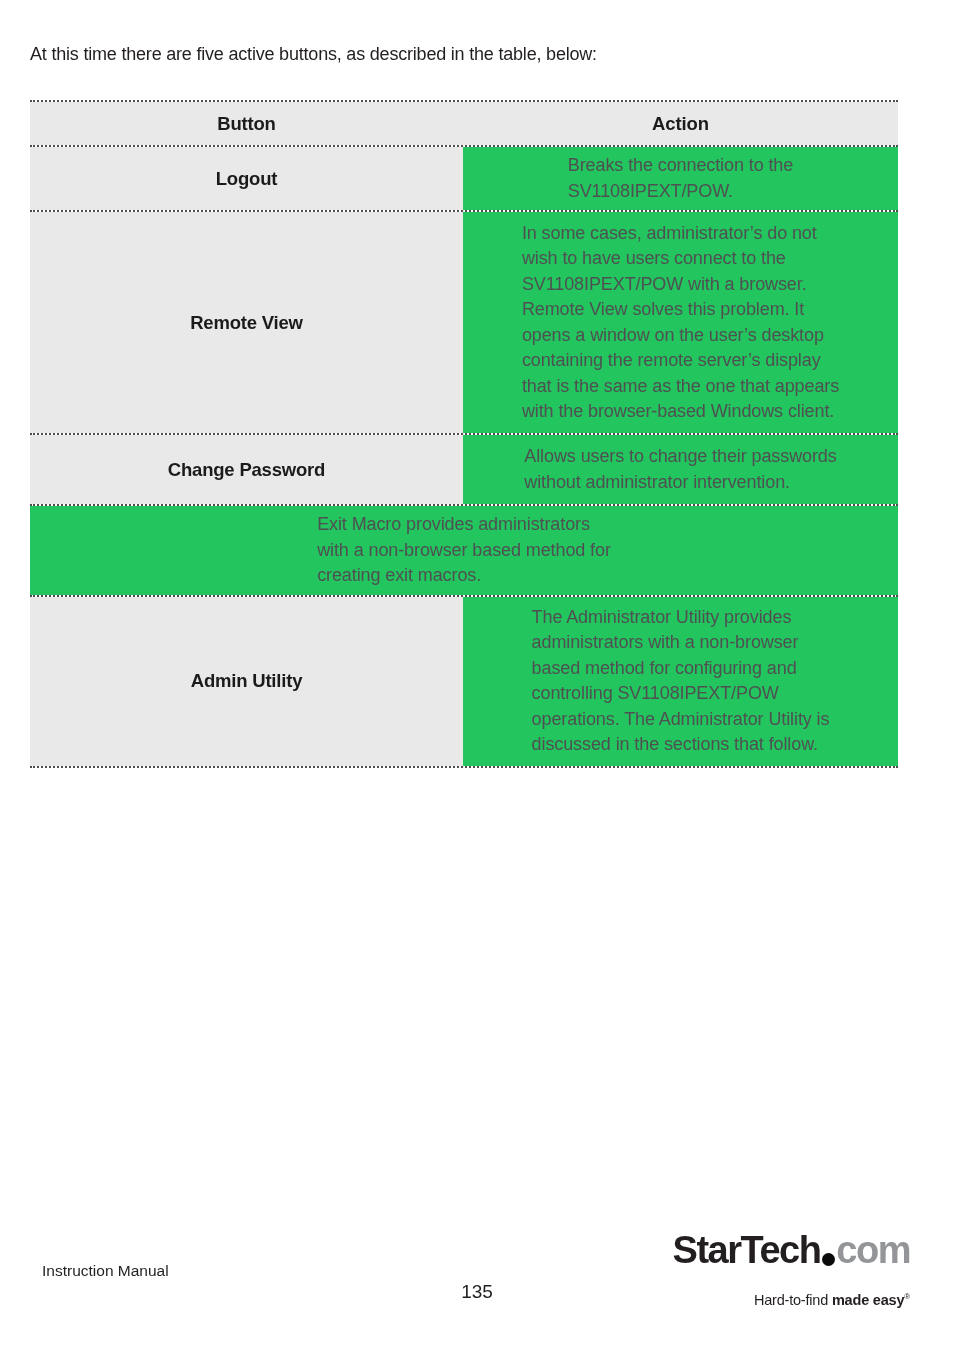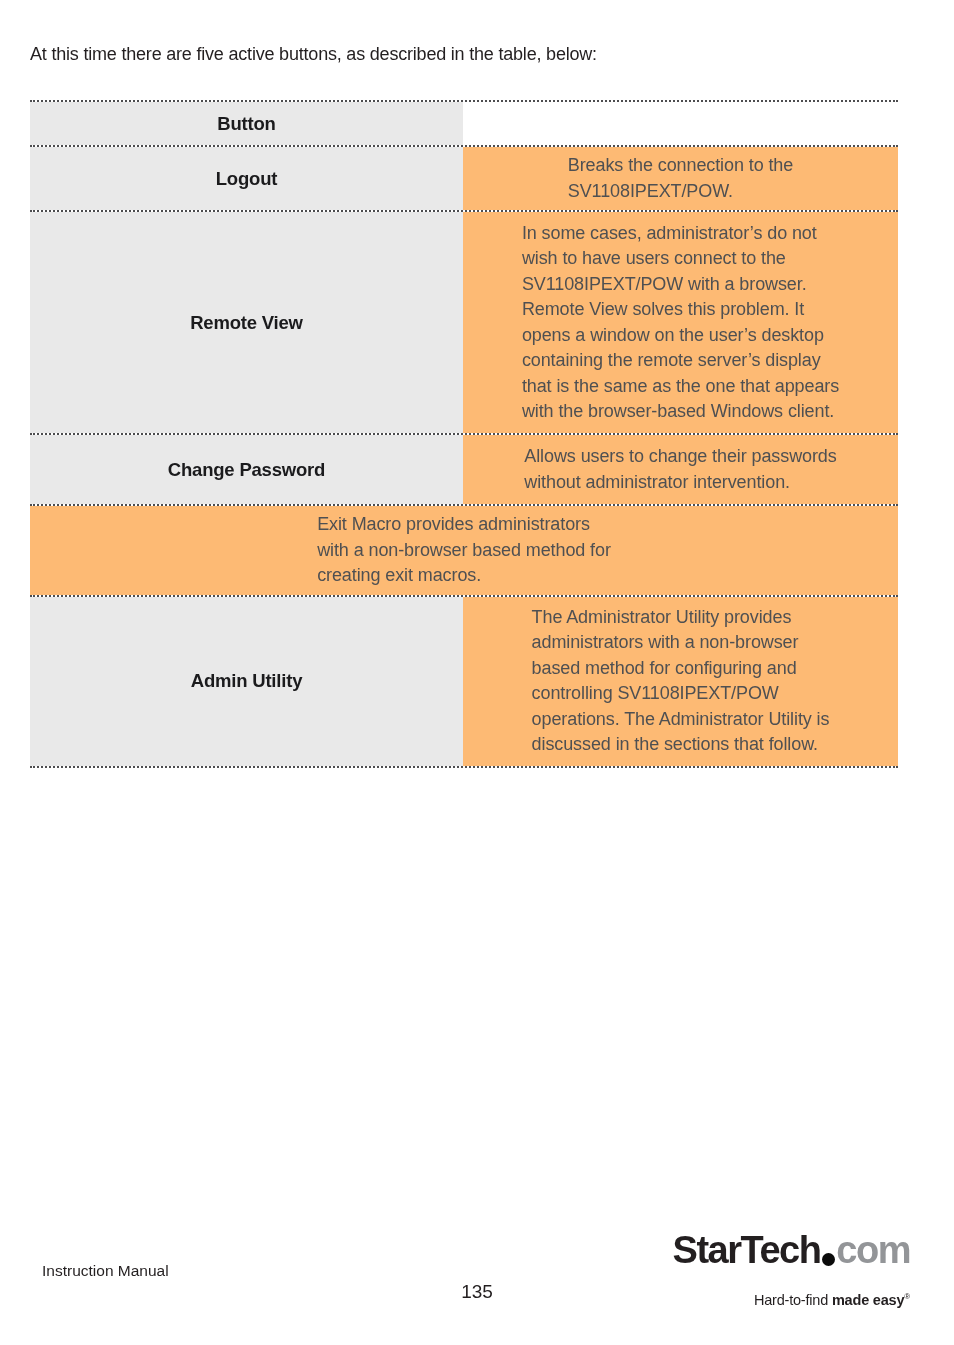--- a/index.html
+++ b/index.html
@@ -50,21 +50,21 @@
     width: 433px;
     flex: 0 0 433px;
     background: var(--cell-gray);
     font-weight: bold;
     font-size: 18.5px;
     color: #1b1b1d;
     letter-spacing: -0.2px;
   }
   .action-cell {
     flex: 1 1 auto;
-    background: #fdba74;
+    background: #22c55e;
     font-size: 18px;
     line-height: 25.5px;
     color: var(--text-gray);
     white-space: pre-line;
     letter-spacing: -0.1px;
   }
   .header-row { min-height: 45px; }
   .header-row .action-cell {
     background: var(--cell-gray);
     font-weight: bold;
@@ -130,20 +130,21 @@
 <body>
 
 <div class="content">
 
   <p class="intro">At this time there are five active buttons, as described in the table, below:</p>
 
   <div class="btn-table">
 
     <div class="row header-row">
       <div class="cell btn-cell">Button</div>
+      <div class="cell action-cell">Action</div>
     </div>
 
     <div class="row row-logout">
       <div class="cell btn-cell">Logout</div>
       <div class="cell action-cell">Breaks the connection to the
 SV1108IPEXT/POW.</div>
     </div>
 
     <div class="row row-remote-view">
       <div class="cell btn-cell">Remote View</div>

